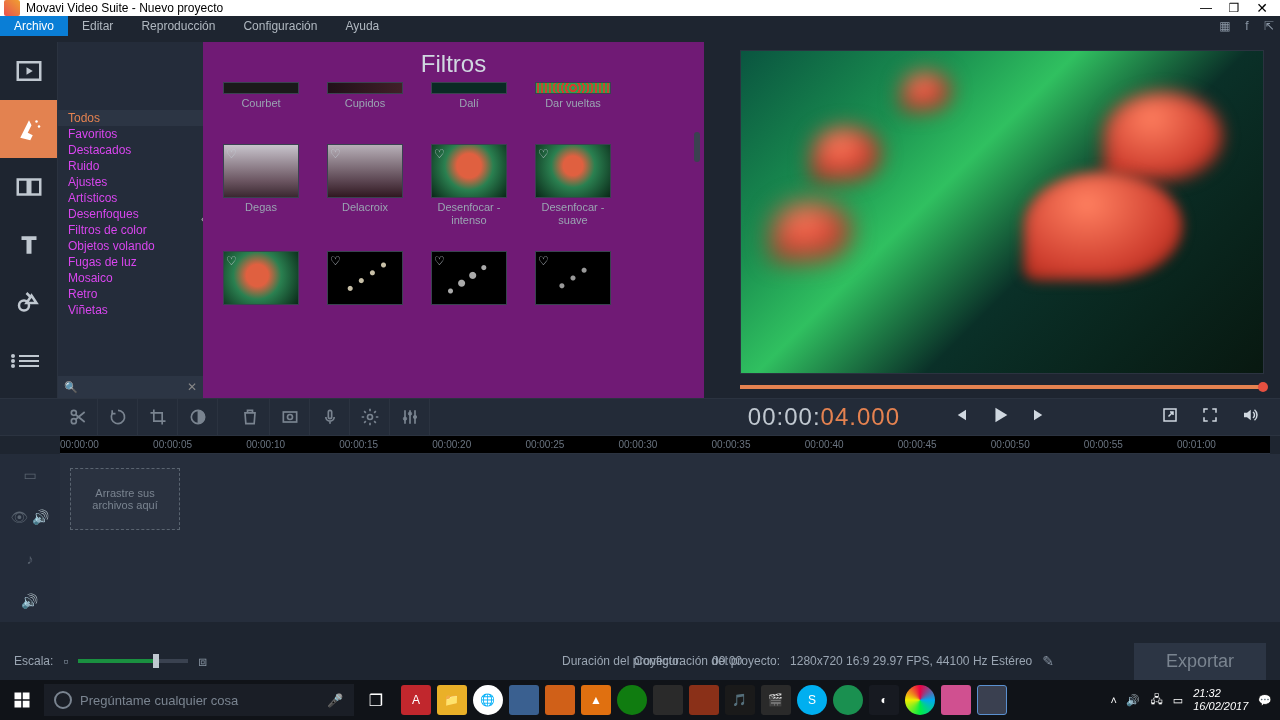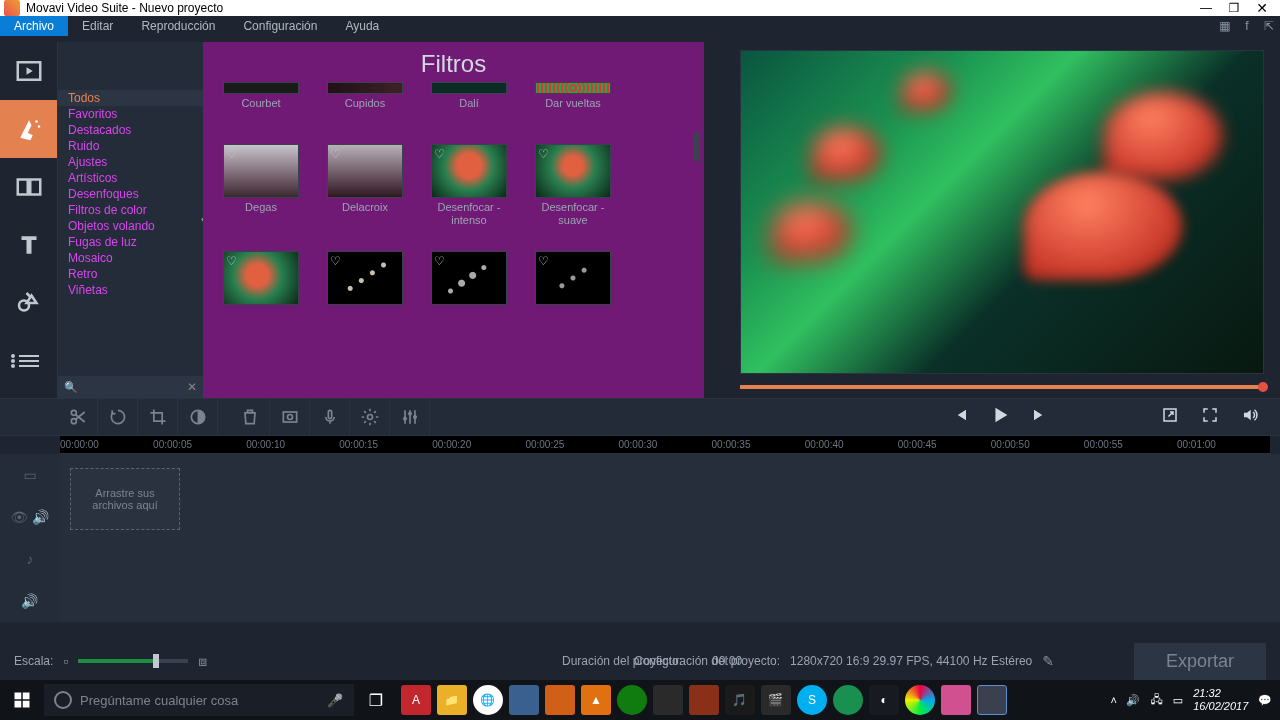--- a/index.html
+++ b/index.html
@@ -18,21 +18,21 @@
 .workarea { position:absolute; top:42px; left:0; right:0; bottom:322px; display:flex; }
 .lefttools { width:58px; background:#1e2530; border-right:1px solid #2b3340; display:flex; flex-direction:column; }
 .ltool { height:58px; display:flex; align-items:center; justify-content:center; color:#c0c8d0; cursor:pointer; position:relative; }
 .ltool.active { background:#e38250; color:#fff; }
 .ltool svg { width:30px; height:30px; fill:currentColor; }
 .ltool .list-ico span { display:block; width:20px; height:2px; background:#c0c8d0; margin:3px 0; position:relative; }
 .ltool .list-ico span::before { content:''; position:absolute; left:-8px; width:4px; height:4px; border-radius:50%; background:#c0c8d0; top:-1px; }
 
 .filtercol { width:145px; background:#242c3a; position:relative; }
 .fcat { padding:1px 10px; font-size:12px; cursor:pointer; color:#d946ef; }
-.fcat.sel { color:#e58250; background:#2c3544; }
+.fcat.sel { color:#e58250; background:#2c3544;margin-top:20px; }
 .fcatlist { position:absolute; top:48px; left:0; right:0; }
 .searchbox { position:absolute; bottom:0; left:0; right:0; height:22px; background:#2c3544; display:flex; align-items:center; padding:0 6px; }
 .searchbox .sico { font-size:11px; color:#666; }
 .searchbox .sx { margin-left:auto; color:#888; font-size:12px; cursor:pointer; }
 .collapse-arrow { position:absolute; top:170px; right:-2px; color:#aaa; font-size:12px; cursor:pointer; }
 
 .filtergrid-wrap { flex:1; background:#701a75; position:relative; overflow:hidden; }
 .filterheader { text-align:center; font-size:24px; font-weight:300; color:#d0d8e0; padding:8px 0 4px; }
 .filtergrid { padding:0 20px; display:flex; flex-wrap:wrap; gap:24px 28px; }
 .fitem { width:76px; text-align:center; cursor:pointer; }
@@ -317,20 +317,21 @@
     </div>
   <div class="ebtn">
       <svg viewBox="0 0 24 24">
         <path d="M6 4v16M12 4v16M18 4v16" stroke-width="2"></path>
         <circle cx="6" cy="14" r="2"></circle>
         <circle cx="12" cy="8" r="2"></circle>
         <circle cx="18" cy="12" r="2"></circle>
       </svg>
     </div>
   <div class="espacer"></div>
+  <div class="timecode"><span class="w">00:00:</span><span class="o">04.000</span></div>
   <div class="pctrl"><svg viewBox="0 0 24 24">
         <path d="M7 5v14M20 5L9 12l11 7z"></path>
       </svg></div>
   <div class="pctrl big"><svg viewBox="0 0 24 24">
         <path d="M7 4l13 8L7 20z"></path>
       </svg></div>
   <div class="pctrl"><svg viewBox="0 0 24 24">
         <path d="M17 5v14M4 5l11 7L4 19z"></path>
       </svg></div>
   <div style="width:90px"></div>

